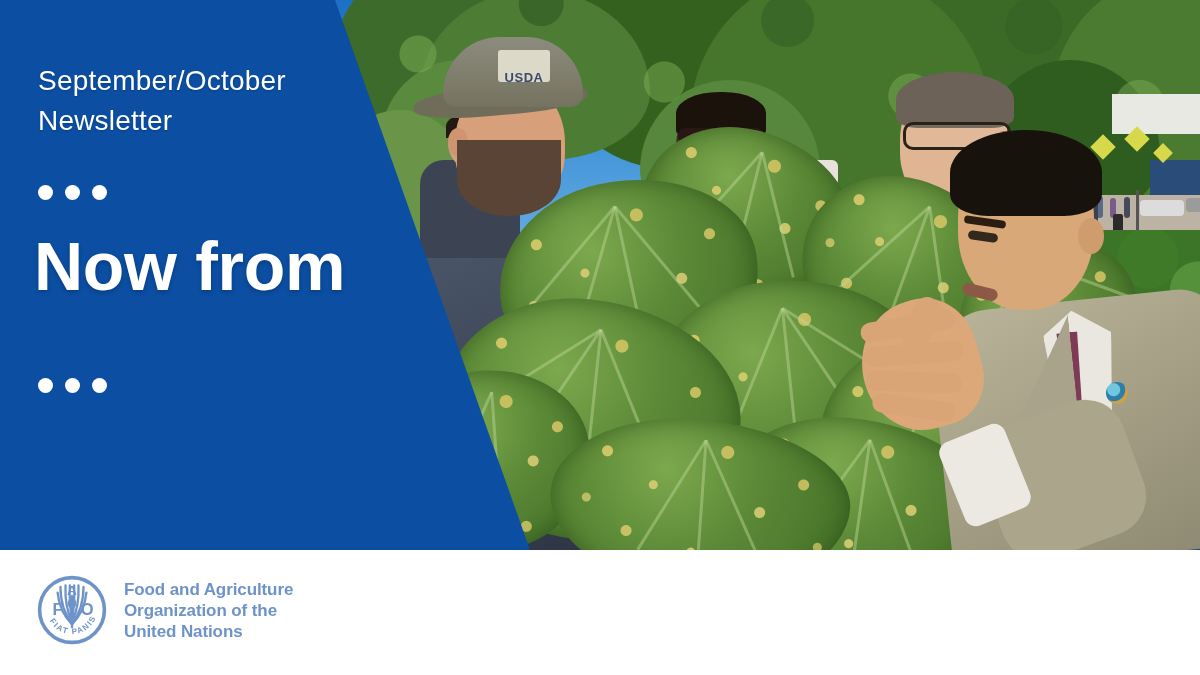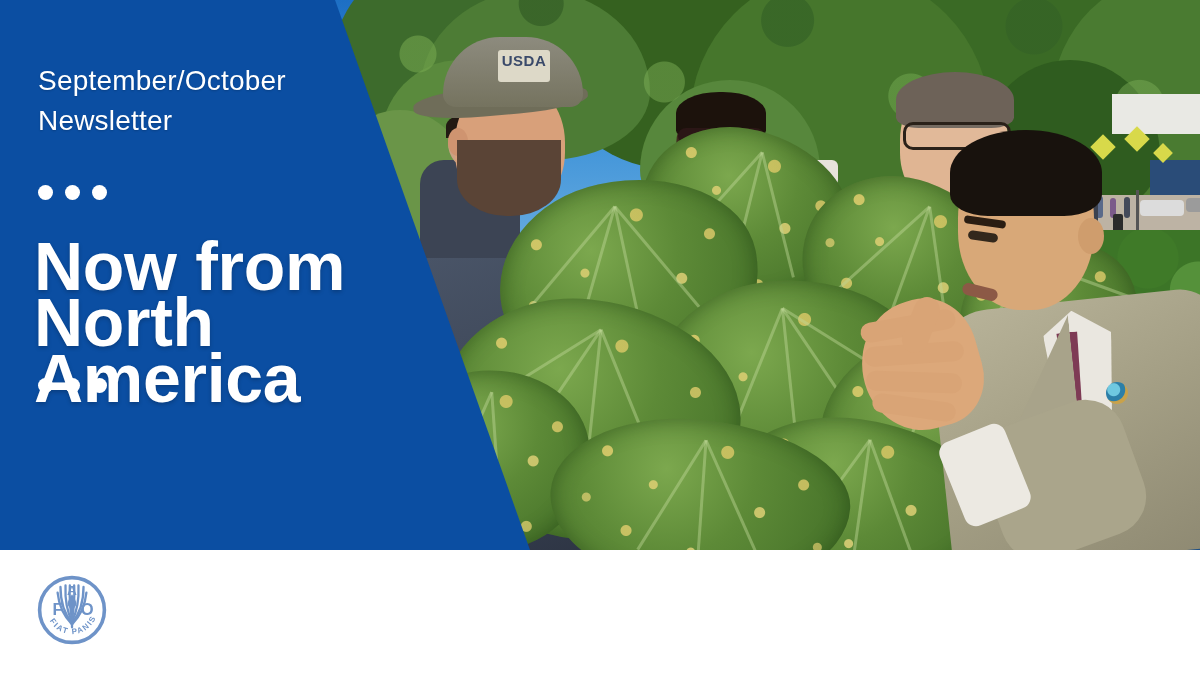--- a/index.html
+++ b/index.html
@@ -131,22 +131,22 @@
   }
   .man1-brim{
     position:absolute;left:413px;top:85px;width:175px;height:30px;
     background:#6f6d59;border-radius:50% 50% 40% 40%;transform:rotate(-5deg);
   }
   .hat-patch{
     position:absolute;left:498px;top:50px;width:52px;height:32px;
     background:#ddd9c8;border-radius:3px;
   }
   .hat-patch b{
-    display:block;font-size:15px;color:#3a4a6a;text-align:center;
-    font-family:"Liberation Sans", sans-serif;letter-spacing:.5px;margin-top:2px;
+    display:block;font-size:13px;color:#3a4a6a;text-align:center;
+    font-family:"Liberation Sans", sans-serif;letter-spacing:.5px;margin-top:20px;
   }
 
   
   .man2-head{
     position:absolute;left:676px;top:95px;width:90px;height:108px;
     background:#3e2a1e;border-radius:48% 48% 45% 45%;
   }
   .man2-hair{
     position:absolute;left:676px;top:92px;width:90px;height:44px;
     background:#1c120c;border-radius:48% 48% 12% 12%;
@@ -547,21 +547,20 @@
   <div class="kicker" style="z-index:6">September/October Newsletter</div>
 
   <div class="dots dots-top" style="z-index:6">
     <span></span>
     <span></span>
     <span></span>
   </div>
 
   <div class="headline" style="z-index:6">
     <div>Now from</div>
-    <div>North America</div>
   </div>
 
   <div class="dots dots-bottom" style="z-index:6">
     <span></span>
     <span></span>
     <span></span>
   </div>
 
   <div class="footer">
     <div class="logo">
@@ -588,16 +587,21 @@
         <text x="62" y="57" font-family="Liberation Sans, sans-serif" font-size="23" font-weight="700" fill="#6e93c8">O</text>
 
         <defs>
           <path id="mottoArc" d="M17 60 A35 35 0 0 0 83 60" fill="none"></path>
         </defs>
         <text font-family="Liberation Sans, sans-serif" font-size="11" font-weight="700" fill="#6e93c8" letter-spacing="2.2">
           <textPath href="#mottoArc" startOffset="6%">FIAT PANIS</textPath>
         </text>
       </svg>
 
+      <div class="logo-text">
+        <span>Food and Agriculture</span>
+        <span>Organization of the</span>
+        <span>United Nations</span>
+      </div>
     </div>
   </div>
 
 </div>
 
 </body></html>

